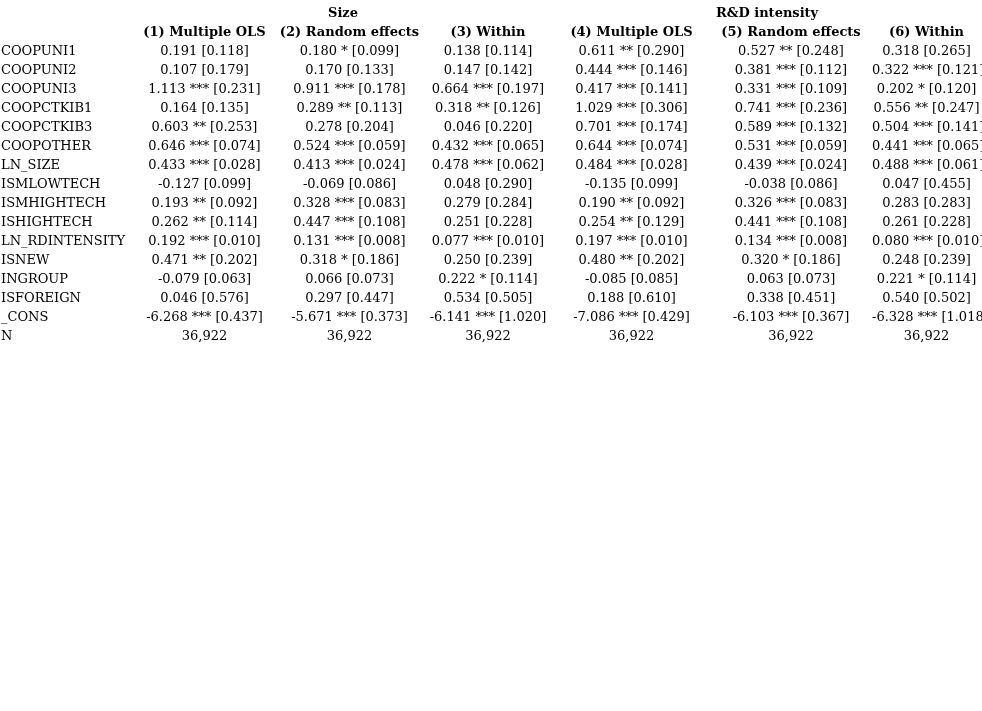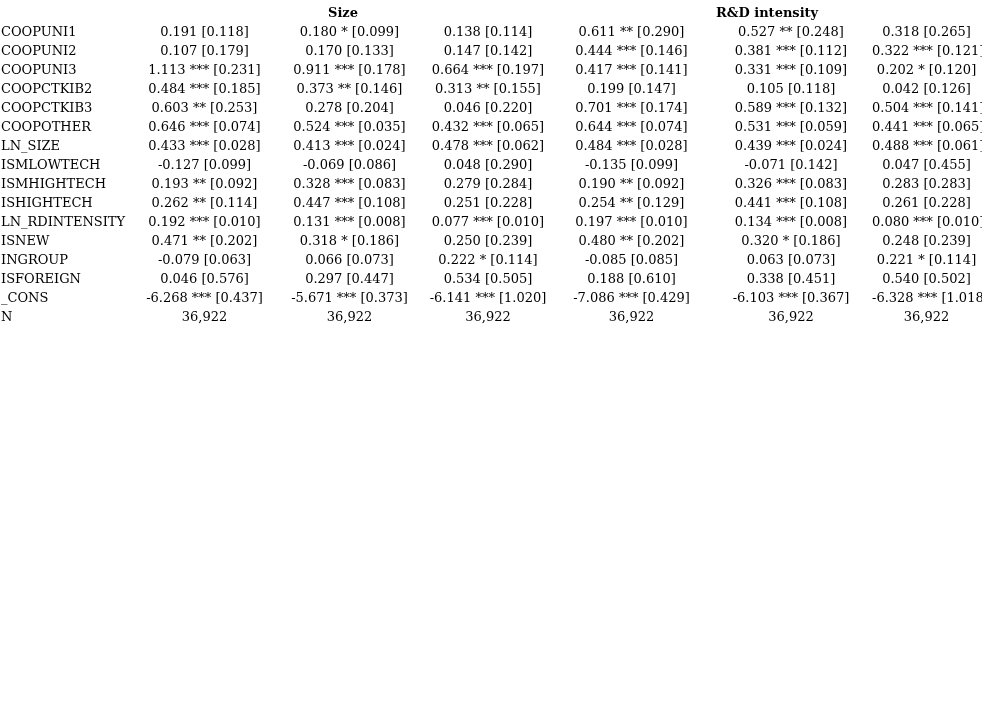--- a/index.html
+++ b/index.html
@@ -51,20 +51,29 @@
     <col style="width:159px">
     <col style="width:160px">
     <col style="width:111px">
   </colgroup>
   <thead>
     <tr>
       <th class="corner"></th>
       <th colspan="3">Size</th>
       <th colspan="3">R&amp;D intensity</th>
     </tr>
+    <tr>
+      <th class="corner"></th>
+      <th>(1) Multiple OLS</th>
+      <th>(2) Random effects</th>
+      <th>(3) Within</th>
+      <th>(4) Multiple OLS</th>
+      <th>(5) Random effects</th>
+      <th>(6) Within</th>
+    </tr>
   </thead>
   <tbody>
       <tr>
         <td class="rowlabel">COOPUNI1</td>
         <td>0.191 [0.118]</td>
         <td>0.180 * [0.099]</td>
         <td>0.138 [0.114]</td>
         <td>0.611 ** [0.290]</td>
         <td>0.527 ** [0.248]</td>
         <td>0.318 [0.265]</td>
@@ -81,62 +90,62 @@
       <tr>
         <td class="rowlabel">COOPUNI3</td>
         <td>1.113 *** [0.231]</td>
         <td>0.911 *** [0.178]</td>
         <td>0.664 *** [0.197]</td>
         <td>0.417 *** [0.141]</td>
         <td>0.331 *** [0.109]</td>
         <td>0.202 * [0.120]</td>
       </tr>
       <tr>
-        <td class="rowlabel">COOPCTKIB2</td>
-        <td>0.484 *** [0.185]</td>
-        <td>0.373 ** [0.146]</td>
-        <td>0.313 ** [0.155]</td>
-        <td>0.199 [0.147]</td>
-        <td>0.105 [0.118]</td>
-        <td>0.042 [0.126]</td>
+        <td class="rowlabel">COOPCTKIB1</td>
+        <td>0.164 [0.135]</td>
+        <td>0.289 ** [0.113]</td>
+        <td>0.318 ** [0.126]</td>
+        <td>1.029 *** [0.306]</td>
+        <td>0.741 *** [0.236]</td>
+        <td>0.556 ** [0.247]</td>
       </tr>
       <tr>
         <td class="rowlabel">COOPCTKIB3</td>
         <td>0.603 ** [0.253]</td>
         <td>0.278 [0.204]</td>
         <td>0.046 [0.220]</td>
         <td>0.701 *** [0.174]</td>
         <td>0.589 *** [0.132]</td>
         <td>0.504 *** [0.141]</td>
       </tr>
       <tr>
         <td class="rowlabel">COOPOTHER</td>
         <td>0.646 *** [0.074]</td>
-        <td>0.524 *** [0.035]</td>
+        <td>0.524 *** [0.059]</td>
         <td>0.432 *** [0.065]</td>
         <td>0.644 *** [0.074]</td>
         <td>0.531 *** [0.059]</td>
         <td>0.441 *** [0.065]</td>
       </tr>
       <tr>
         <td class="rowlabel">LN_SIZE</td>
         <td>0.433 *** [0.028]</td>
         <td>0.413 *** [0.024]</td>
         <td>0.478 *** [0.062]</td>
         <td>0.484 *** [0.028]</td>
         <td>0.439 *** [0.024]</td>
         <td>0.488 *** [0.061]</td>
       </tr>
       <tr>
         <td class="rowlabel">ISMLOWTECH</td>
         <td>-0.127 [0.099]</td>
         <td>-0.069 [0.086]</td>
         <td>0.048 [0.290]</td>
         <td>-0.135 [0.099]</td>
-        <td>-0.071 [0.142]</td>
+        <td>-0.038 [0.086]</td>
         <td>0.047 [0.455]</td>
       </tr>
       <tr>
         <td class="rowlabel">ISMHIGHTECH</td>
         <td>0.193 ** [0.092]</td>
         <td>0.328 *** [0.083]</td>
         <td>0.279 [0.284]</td>
         <td>0.190 ** [0.092]</td>
         <td>0.326 *** [0.083]</td>
         <td>0.283 [0.283]</td>

